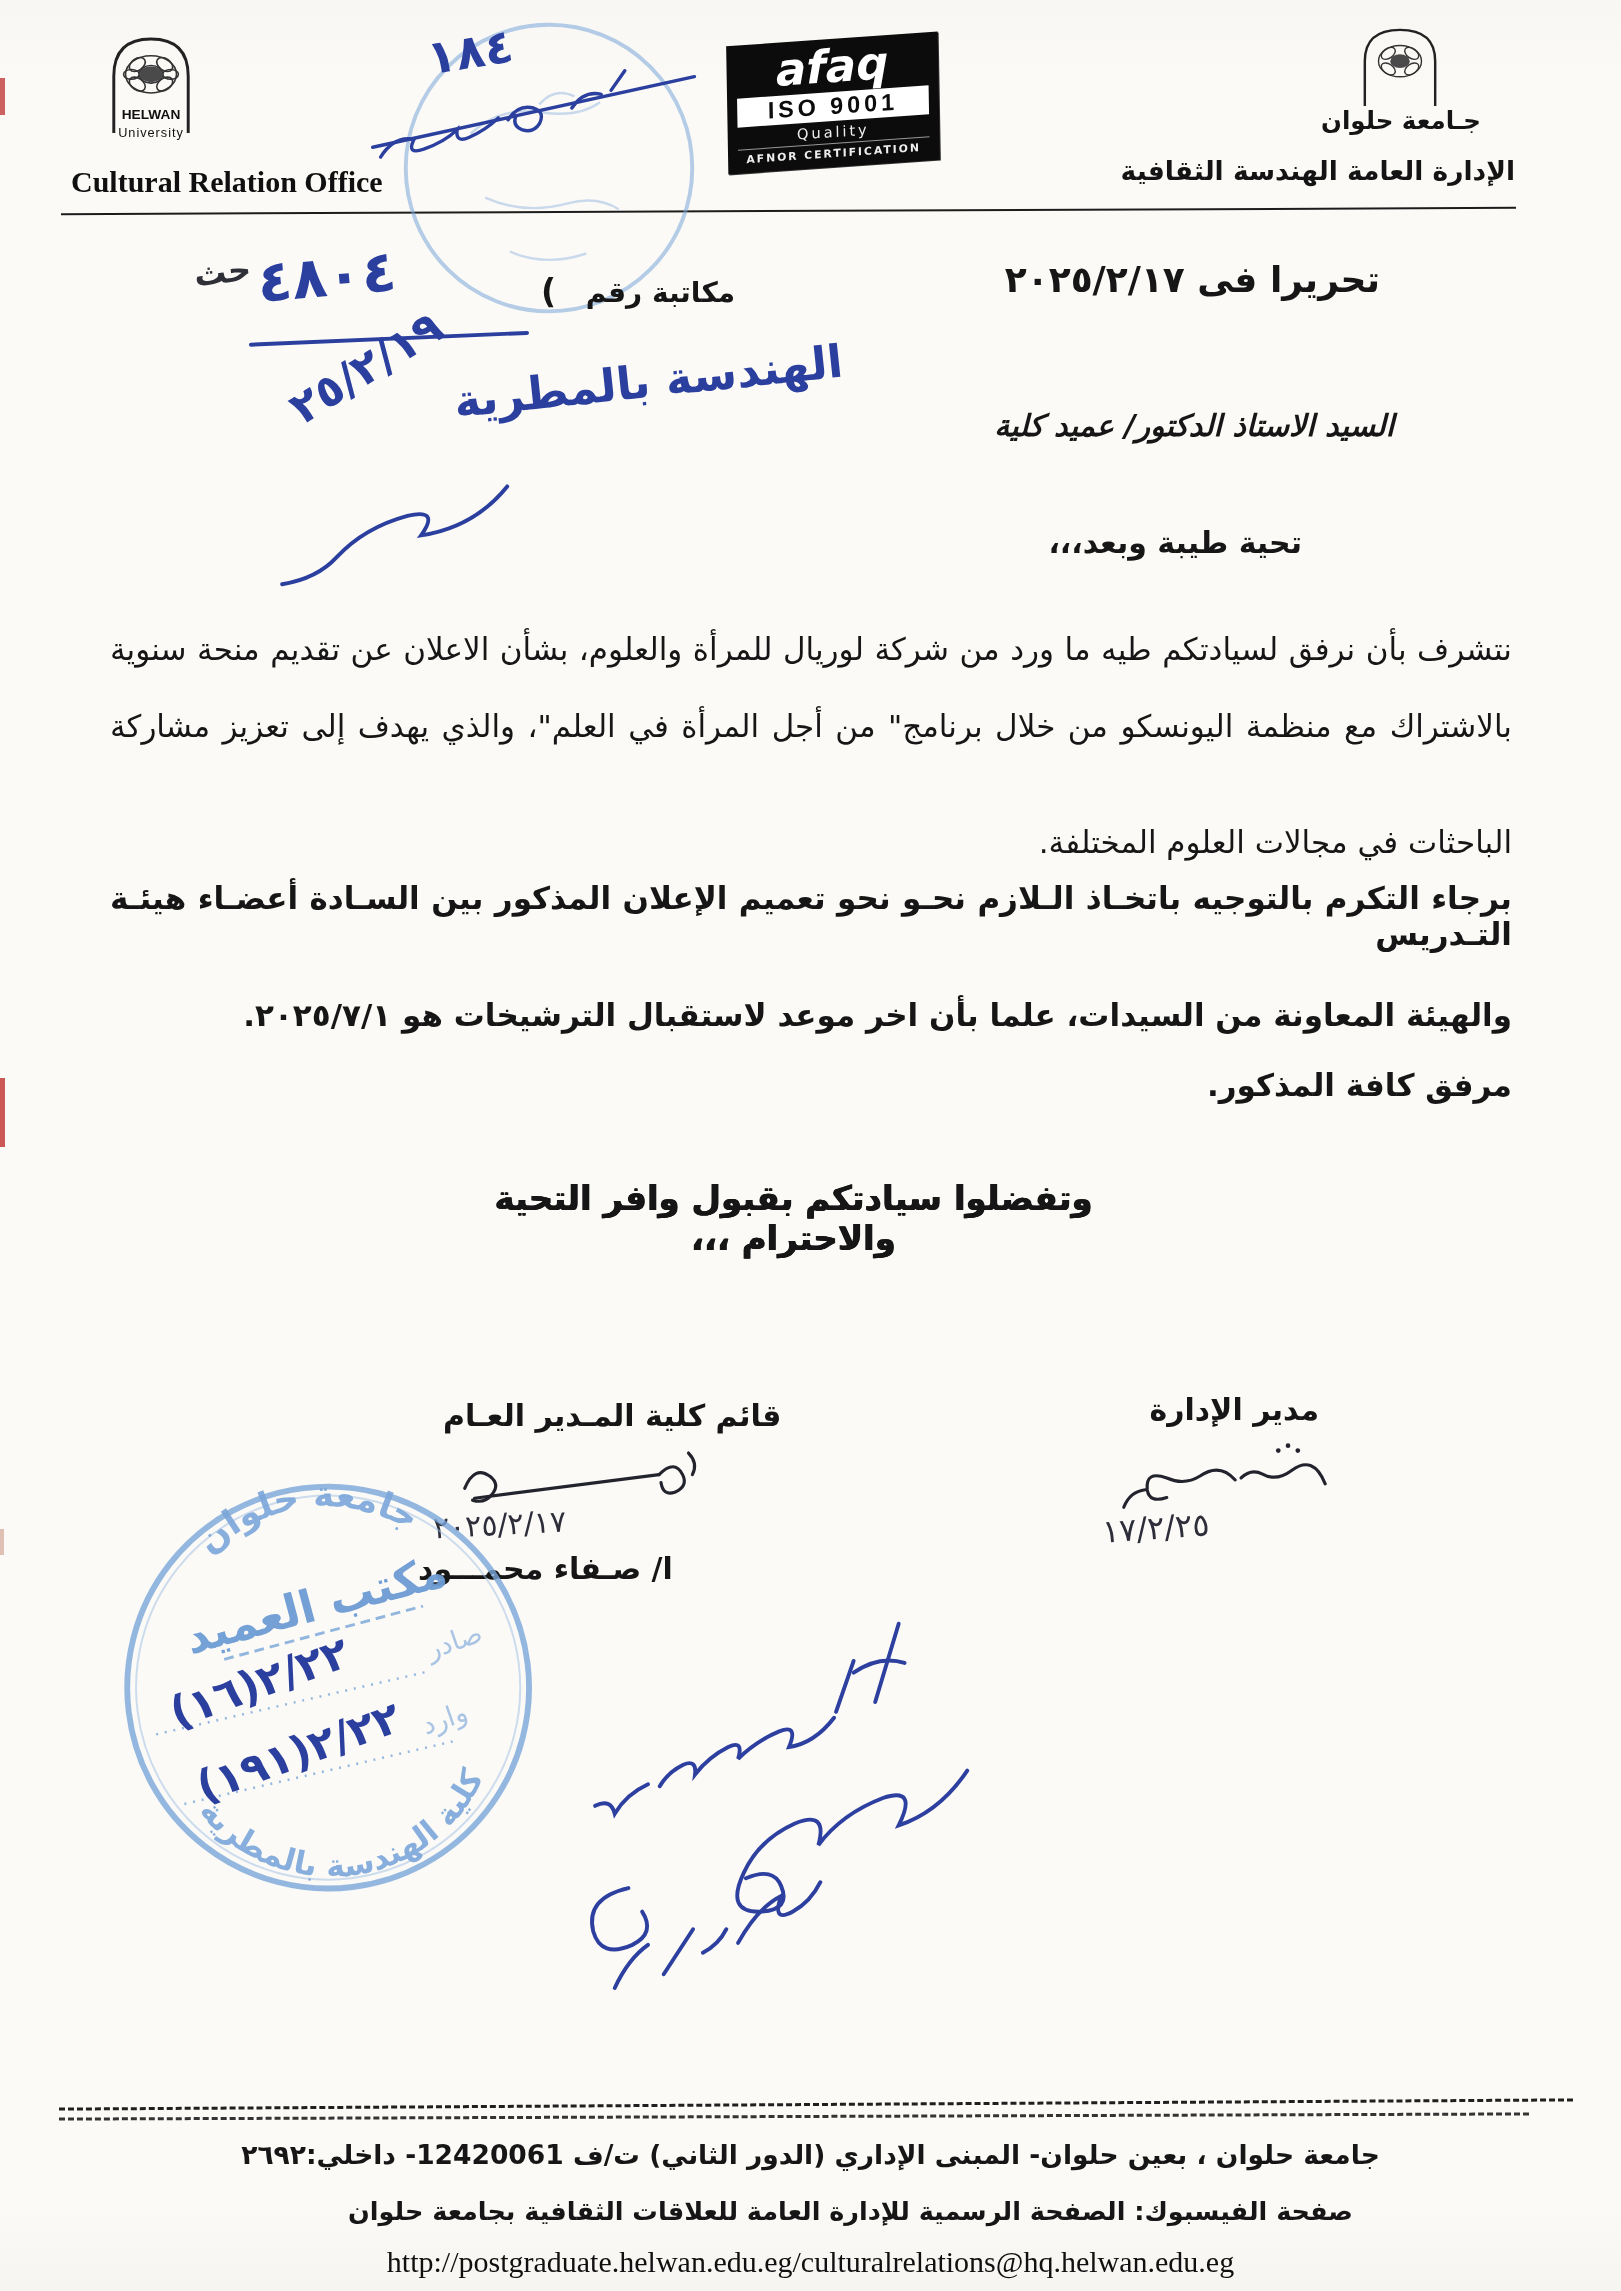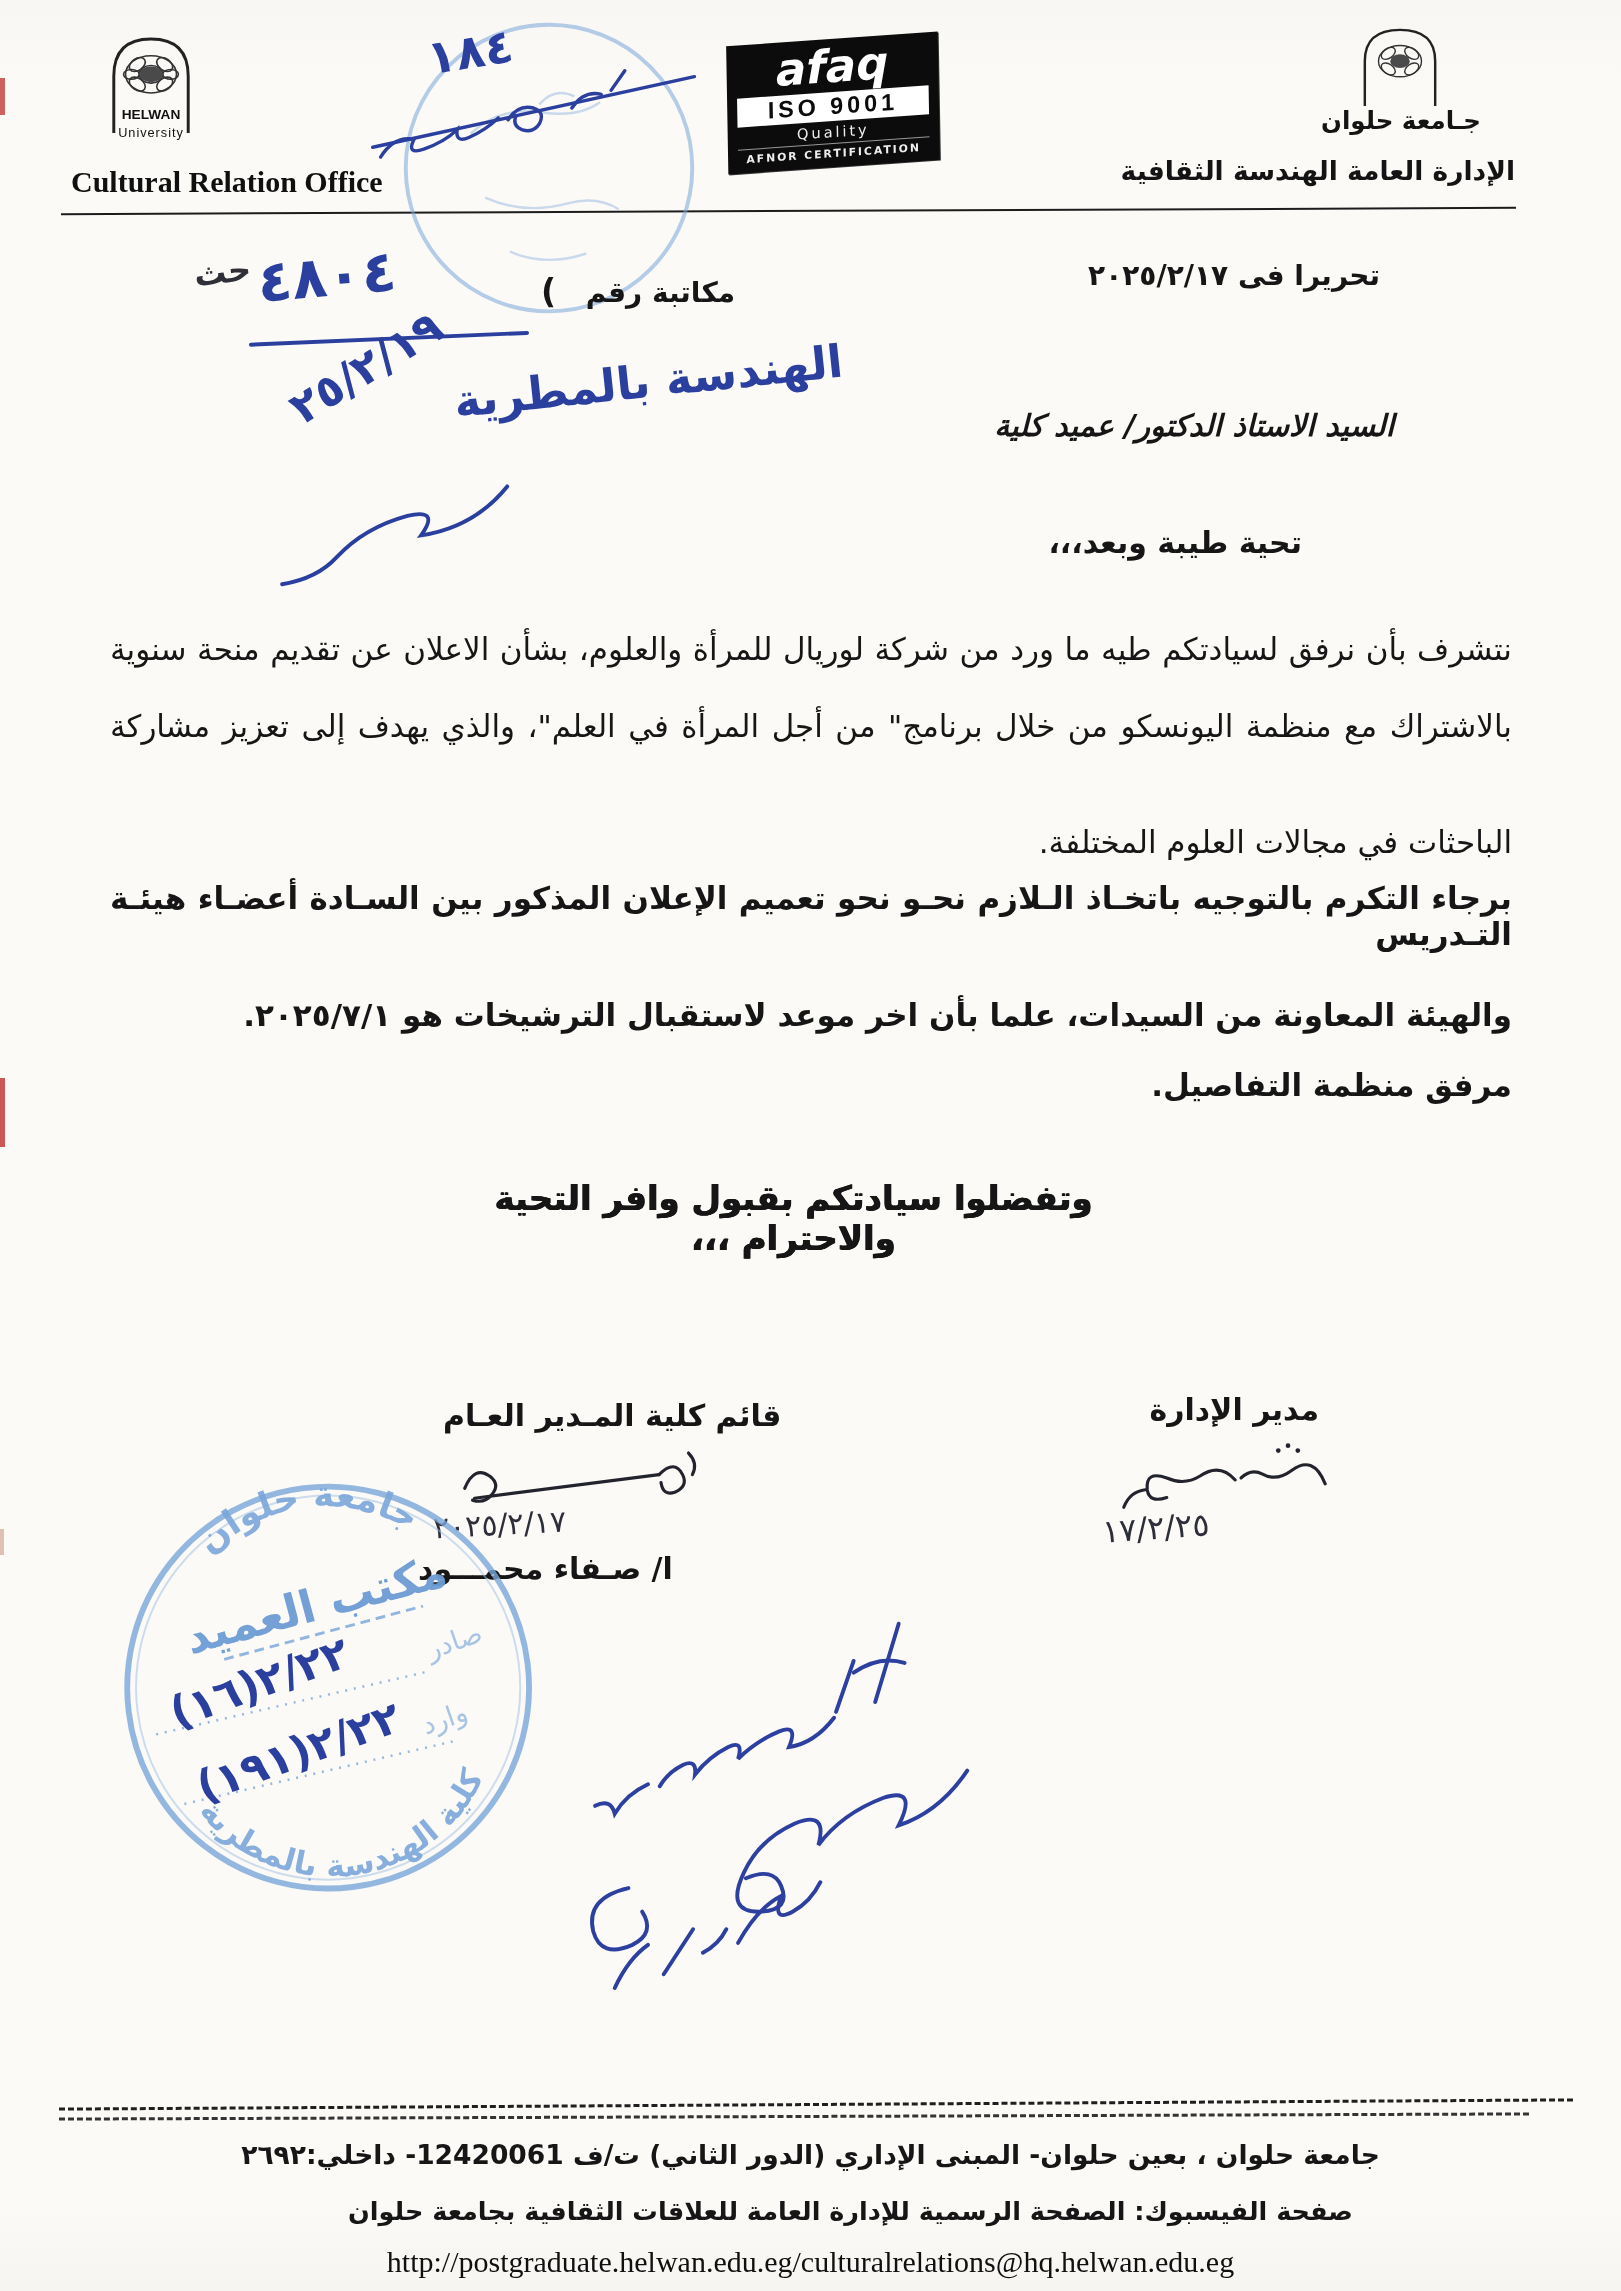--- a/index.html
+++ b/index.html
@@ -86,21 +86,21 @@
   <div class="abs ltr blue b" style="left:427px;top:23.5px;font-size:47px;transform:rotate(-9deg);">١٨٤</div>
   <svg class="abs" style="left:361px;top:51px;" width="353" height="118" viewBox="0 0 360 120">
     <g fill="none" stroke="#2b3f9e" stroke-width="3.5" stroke-linecap="round">
       <line x1="12" y1="98" x2="340" y2="26"></line>
       <path d="M20,108 q14,-22 34,-18 q-8,16 10,10 q22,-8 34,-20 q-2,14 12,8 q18,-8 30,-20"></path>
       <path d="M150,70 q10,-16 26,-12 q12,4 6,16 q-6,10 -18,6 q-10,-4 -6,-14"></path>
       <path d="M215,58 q12,-18 30,-14 M255,40 l14,-20"></path>
     </g>
   </svg>
 
-  <div class="abs ar b" style="right:241px;top:259px;font-size:28px;margin-left:42px;">تحريرا فى ٢٠٢٥/٢/١٧</div>
+  <div class="abs ar b" style="right:241px;top:259px;font-size:36px;margin-left:42px;">تحريرا فى ٢٠٢٥/٢/١٧</div>
   <div class="abs ar b" style="right:886px;top:276px;font-size:28px;">مكاتبة رقم</div>
   <div class="abs b" style="left:541px;top:272px;font-size:33px;direction:ltr;">(</div>
 
   <div class="abs ltr blue b" style="left:257px;top:243px;font-size:57px;transform:rotate(-5deg);letter-spacing:7.8px;">٤٨٠٤</div>
   <div class="abs ar b" style="left:194px;top:253px;font-size:32px;color:#2f2f38;transform:rotate(-7deg);">حث</div>
   <svg class="abs" style="left:247px;top:329px;" width="284" height="19.6" viewBox="0 0 290 20">
     <line x1="4" y1="16" x2="286" y2="4" stroke="#2b3f9e" stroke-width="4" stroke-linecap="round"></line>
   </svg>
   <div class="abs ltr blue b" style="left:280px;top:390px;font-size:45px;transform:rotate(-32deg);transform-origin:left top;">٢٥/٢/١٩</div>
   <svg class="abs" style="left:233px;top:461px;" width="294" height="137" viewBox="0 0 300 140">
@@ -110,21 +110,21 @@
   <div class="abs ar b" style="right:227px;top:408px;font-size:30px;font-style:italic;">السيد الاستاذ الدكتور/ عميد كلية</div>
   <div class="abs ar blue b" style="left:453px;top:355px;font-size:45px;transform:rotate(-6deg);letter-spacing:2px;">الهندسة بالمطرية</div>
   <div class="abs ar b" style="right:319px;top:525px;font-size:30px;margin-left:14px;">تحية طيبة وبعد،،،</div>
 
   <div class="abs ar just" style="left:110px;top:631px;width:1402px;font-size:31px;">نتشرف بأن نرفق لسيادتكم طيه ما ورد من شركة لوريال للمرأة والعلوم، بشأن الاعلان عن تقديم منحة سنوية</div>
   <div class="abs ar just" style="left:110px;top:708px;width:1402px;font-size:31px;">بالاشتراك مع منظمة اليونسكو من خلال برنامج" من أجل المرأة في العلم"، والذي يهدف إلى تعزيز مشاركة</div>
   <div class="abs ar right" style="left:110px;top:784px;width:1402px;font-size:31px;">الباحثات في مجالات العلوم المختلفة.</div>
 
   <div class="abs ar b just" style="left:110px;top:880px;width:1402px;font-size:31px;">برجاء التكرم بالتوجيه باتخـاذ الـلازم نحـو نحو تعميم الإعلان المذكور بين السـادة أعضـاء هيئـة التـدريس</div>
   <div class="abs ar b right" style="left:110px;top:957px;width:1402px;font-size:31px;">والهيئة  المعاونة من السيدات، علما بأن اخر موعد لاستقبال الترشيخات هو ٢٠٢٥/٧/١.</div>
-  <div class="abs ar b right" style="left:110px;top:1027px;width:1402px;font-size:31px;">مرفق منظمة التفاصيل.</div>
+  <div class="abs ar b right" style="left:110px;top:1027px;width:1402px;font-size:31px;">مرفق كافة المذكور.</div>
 
   <div class="abs ar b heavy" style="left:421px;top:1178px;width:745px;text-align:center;font-size:34px;">وتفضلوا سيادتكم بقبول وافر التحية والاحترام ،،،</div>
 
   <div class="abs ar b" style="right:302px;top:1392px;font-size:30px;">مدير الإدارة</div>
   <svg class="abs" style="left:1106px;top:1433px;" width="235" height="88" viewBox="0 0 240 90">
     <g fill="none" stroke="#23232e" stroke-width="3.2" stroke-linecap="round">
       <path d="M224,52 q-12,-30 -34,-14 q-16,12 -30,4 q-12,-6 -22,4"></path>
       <path d="M132,48 q-16,-18 -36,-4 q-16,10 -34,2 q-22,-8 -20,12 q2,14 20,8"></path>
       <path d="M40,58 q-16,2 -22,18"></path>
     </g>

